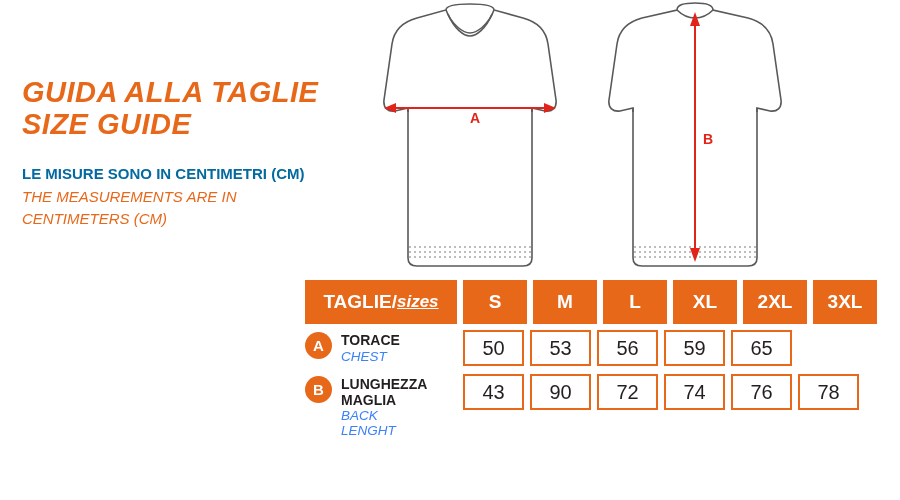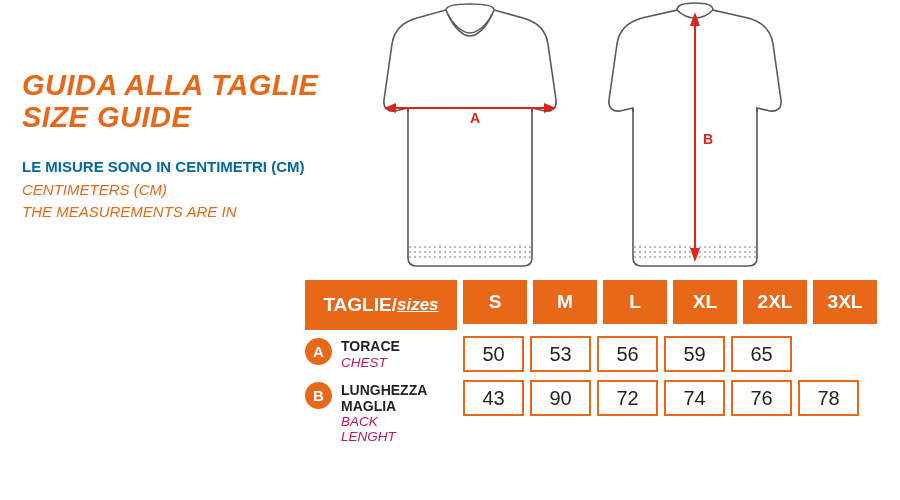--- a/index.html
+++ b/index.html
@@ -7,21 +7,21 @@
     width:900px; height:500px;
     background:#ffffff;
     font-family:"Liberation Sans", sans-serif;
     position:relative;
     overflow:hidden;
     color:#231f20;
   }
   .root { position:relative; width:900px; height:500px; }
 
   
-  .left-block { position:absolute; left:22px; top:69px; width:350px; }
+  .left-block { position:absolute; left:22px; top:76px; width:350px; }
   .title-line {
     font-size:29px;
     font-weight:bold;
     font-style:italic;
     color:#e8681a;
     letter-spacing:0.5px;
     line-height:1.12;
     white-space:nowrap;
   }
   .sub-it {
@@ -51,21 +51,21 @@
     color:#e2231a;
   }
   .lab-a { left:470px; top:110px; }
   .lab-b { left:703px; top:131px; }
 
   
   .table { position:absolute; left:305px; top:280px; }
   .row { display:flex; align-items:stretch; margin-bottom:6px; }
 
   .hdr-label {
-    width:152px; height:50px;
+    width:152px; height:44px;
     background:#e8681a;
     color:#ffffff;
     display:flex; align-items:center; justify-content:center;
     font-size:19px; font-weight:bold;
     margin-right:6px;
   }
   .hdr-label .it { font-style:normal; }
   .hdr-label .sep { font-weight:bold; }
   .hdr-label .en { font-style:italic; font-weight:bold; font-size:17px;text-decoration:underline; }
 
@@ -89,21 +89,21 @@
   .badge {
     width:27px; height:27px; border-radius:50%;
     background:#e8681a; color:#fff;
     display:flex; align-items:center; justify-content:center;
     font-size:15px; font-weight:bold;
     flex:0 0 auto;
     margin-right:9px;
   }
   .meas-text { line-height:1.12; padding-top:1px; }
   .meas-it { font-size:14px; font-weight:bold; color:#231f20; text-transform:uppercase; }
-  .meas-en { font-size:13.5px; font-style:italic; color:#be185d; text-transform:uppercase; }
+  .meas-en { font-size:13.5px; font-style:italic; color:#3b82f6; text-transform:uppercase; }
 
   .val-cell {
     width:61px; height:36px;
     border:2px solid #e8681a;
     box-sizing:border-box;
     display:flex; align-items:center; justify-content:center;
     font-size:20px; color:#231f20;
     margin-right:6px;
     background:#fff;
   }
@@ -112,22 +112,22 @@
 </style>
 </head>
 <body>
 
 <div class="root">
 
   <div class="left-block">
     <div class="title-line">GUIDA ALLA TAGLIE</div>
     <div class="title-line">SIZE GUIDE</div>
     <div class="sub-it">LE MISURE SONO IN CENTIMETRI (CM)</div>
+    <div class="sub-en">THE MEASUREMENTS ARE IN</div>
     <div class="sub-en">CENTIMETERS (CM)</div>
-    <div class="sub-en">THE MEASUREMENTS ARE IN</div>
   </div>
 
   <div class="shirt front">
     <svg width="220" height="275" viewBox="0 0 220 275" xmlns="http://www.w3.org/2000/svg">
       <g fill="none" stroke="#58595b" stroke-width="1.6">
         <path d="M86,10 C86,6 93,4 110,4 C127,4 134,6 134,10
                  L163,18 C178,22 186,30 188,44
                  L196,100 C197,108 192,112 185,111 L172,108
                  L172,258 C172,264 169,266 163,266
                  L57,266 C51,266 48,264 48,258

